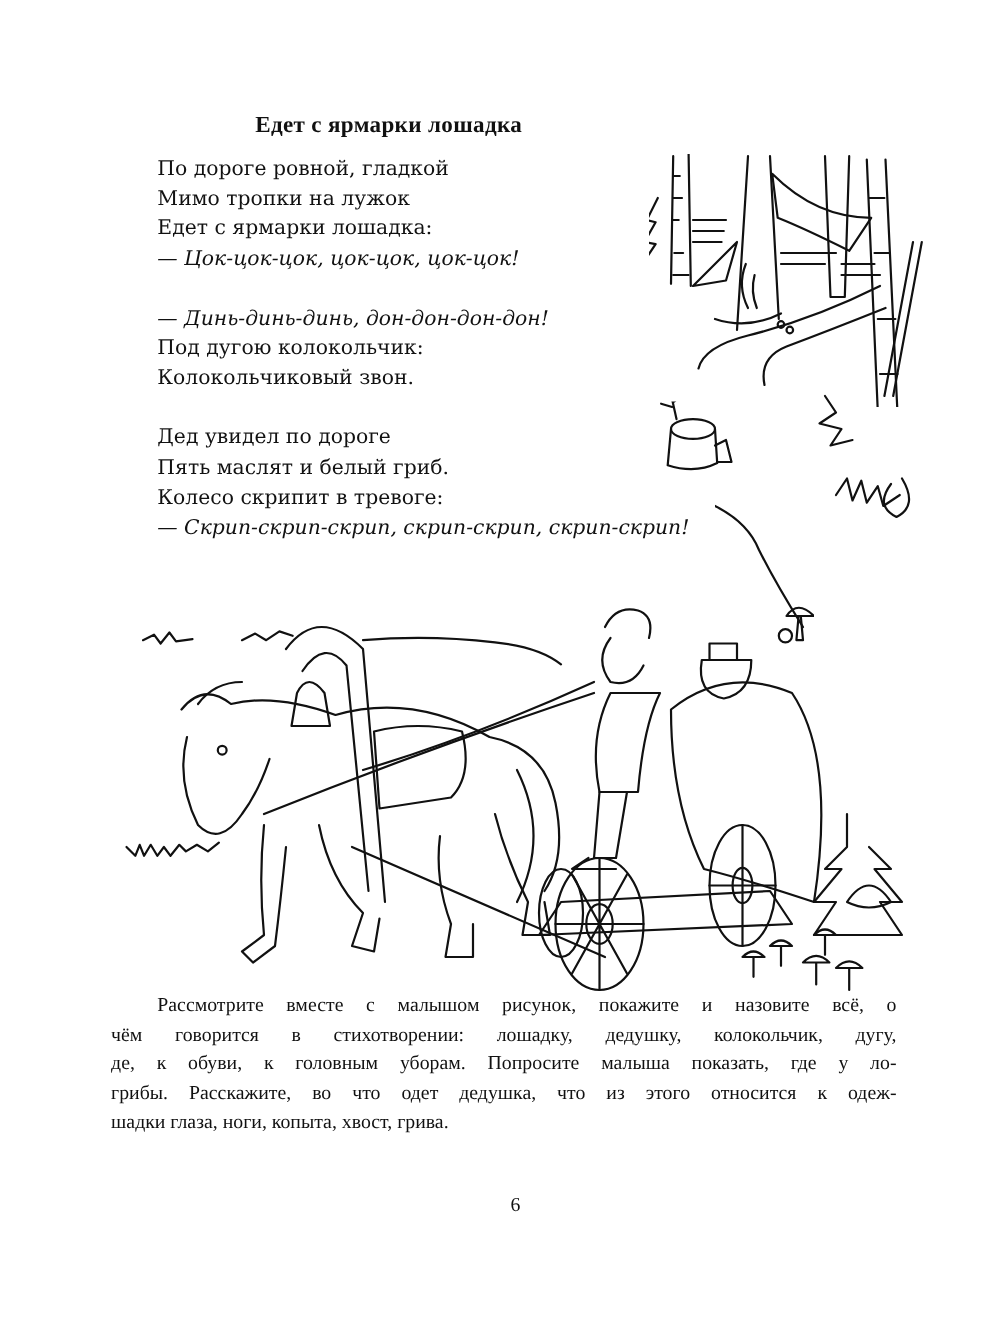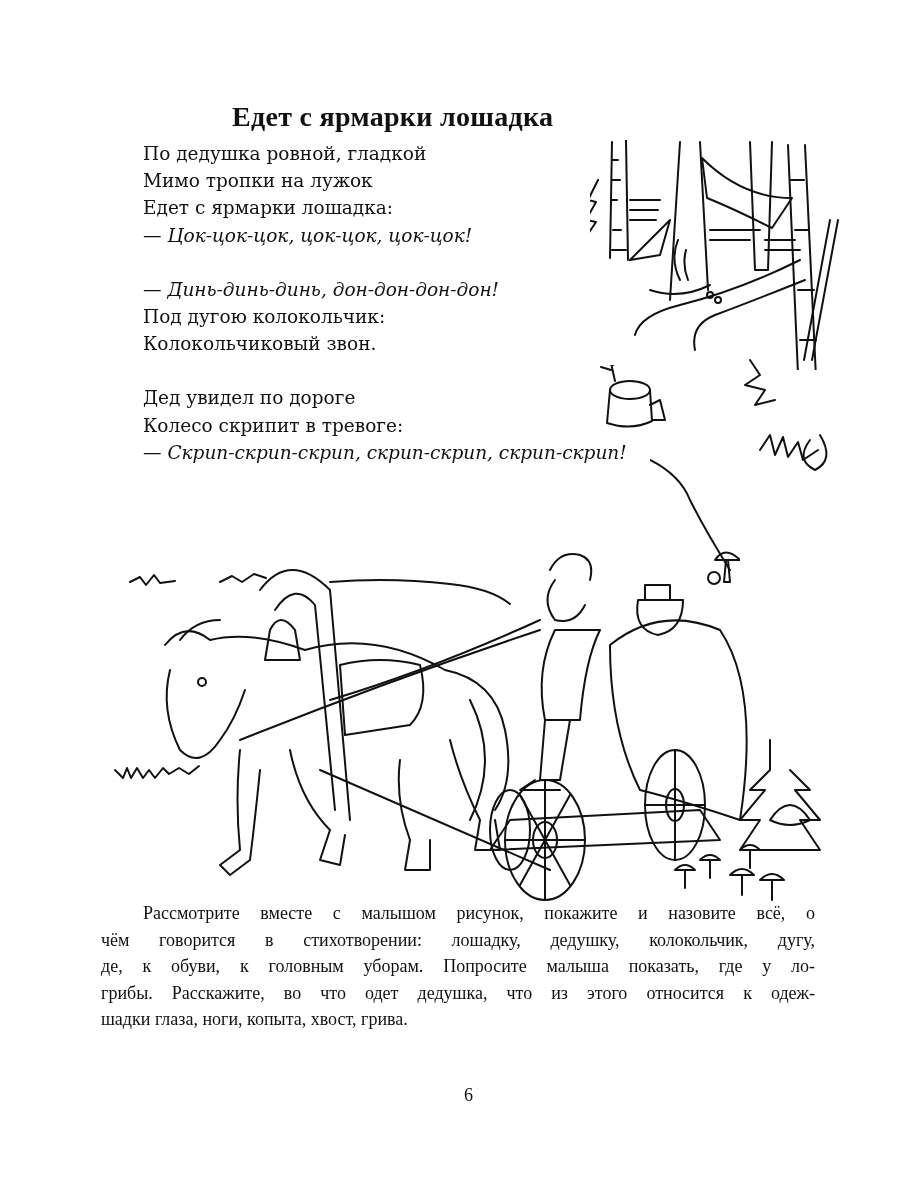--- a/index.html
+++ b/index.html
@@ -1,18 +1,18 @@
 <!DOCTYPE html>
 <html><head>
 <meta charset="utf-8">
 <style>
   html,body{margin:0;padding:0;background:#fff;}
   body{width:900px;height:1200px;position:relative;overflow:hidden;color:#111;
        font-family:"DejaVu Serif","Liberation Serif",serif;}
-  .title{position:absolute;left:232px;top:101px;font-weight:bold;font-size:28px;
+  .title{position:absolute;left:232px;top:101px;font-weight:bold;font-size:21px;
          font-family:"Liberation Serif","DejaVu Serif",serif;letter-spacing:0.3px;}
   .poem{position:absolute;left:143px;top:140px;font-size:18.5px;line-height:27.2px;
         font-family:"DejaVu Serif","Liberation Serif",serif;}
   .poem .stanza{margin-bottom:27px;}
   .poem .line{white-space:nowrap;}
   .poem .it{font-style:italic;}
   .para{position:absolute;left:101px;top:900px;width:714px;font-size:18px;line-height:26.5px;
         font-family:"Liberation Serif","DejaVu Serif",serif;text-align:justify;}
   .para .ln{display:block;white-space:nowrap;text-align:justify;text-align-last:justify;}
   .para .ln.first{text-indent:42px;}
@@ -22,32 +22,33 @@
   svg{position:absolute;}
   svg *{fill:none;stroke:#111;stroke-width:2;stroke-linecap:round;stroke-linejoin:round;}
 </style>
 </head>
 <body>
 
 <div class="title">Едет с ярмарки лошадка</div>
 
 <div class="poem">
   <div class="stanza">
-    <div class="line">По дедушка ровной, гладкой</div>
+    <div class="line">По дороге ровной, гладкой</div>
     <div class="line">Мимо тропки на лужок</div>
     <div class="line">Едет с ярмарки лошадка:</div>
     <div class="line it">— Цок-цок-цок, цок-цок, цок-цок!</div>
   </div>
   <div class="stanza">
     <div class="line it">— Динь-динь-динь, дон-дон-дон-дон!</div>
     <div class="line">Под дугою колокольчик:</div>
     <div class="line">Колокольчиковый звон.</div>
   </div>
   <div class="stanza">
     <div class="line">Дед увидел по дороге</div>
+    <div class="line">Пять маслят и белый гриб.</div>
     <div class="line">Колесо скрипит в тревоге:</div>
     <div class="line it">— Скрип-скрип-скрип, скрип-скрип, скрип-скрип!</div>
   </div>
 </div>
 
 <svg style="left:590px;top:140px;width:270px;height:230px;" viewBox="0 0 270 230">
   <g>
     <path d="M22 2 L20 118 M36 0 L38 120"></path>
     <path d="M22 20 h6 M22 40 h8 M22 60 h5 M23 90 h8 M22 110 h14"></path>
   </g>

